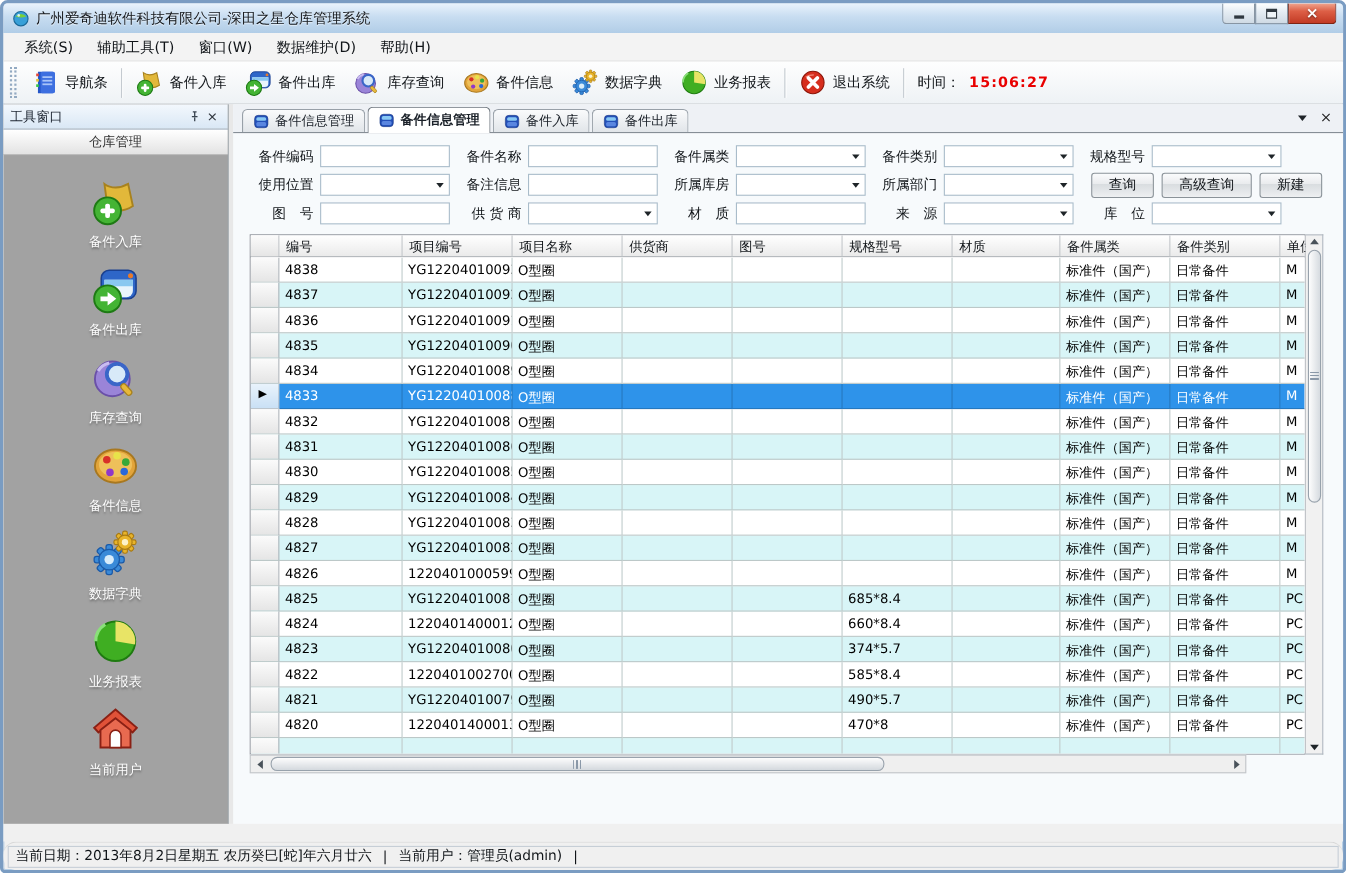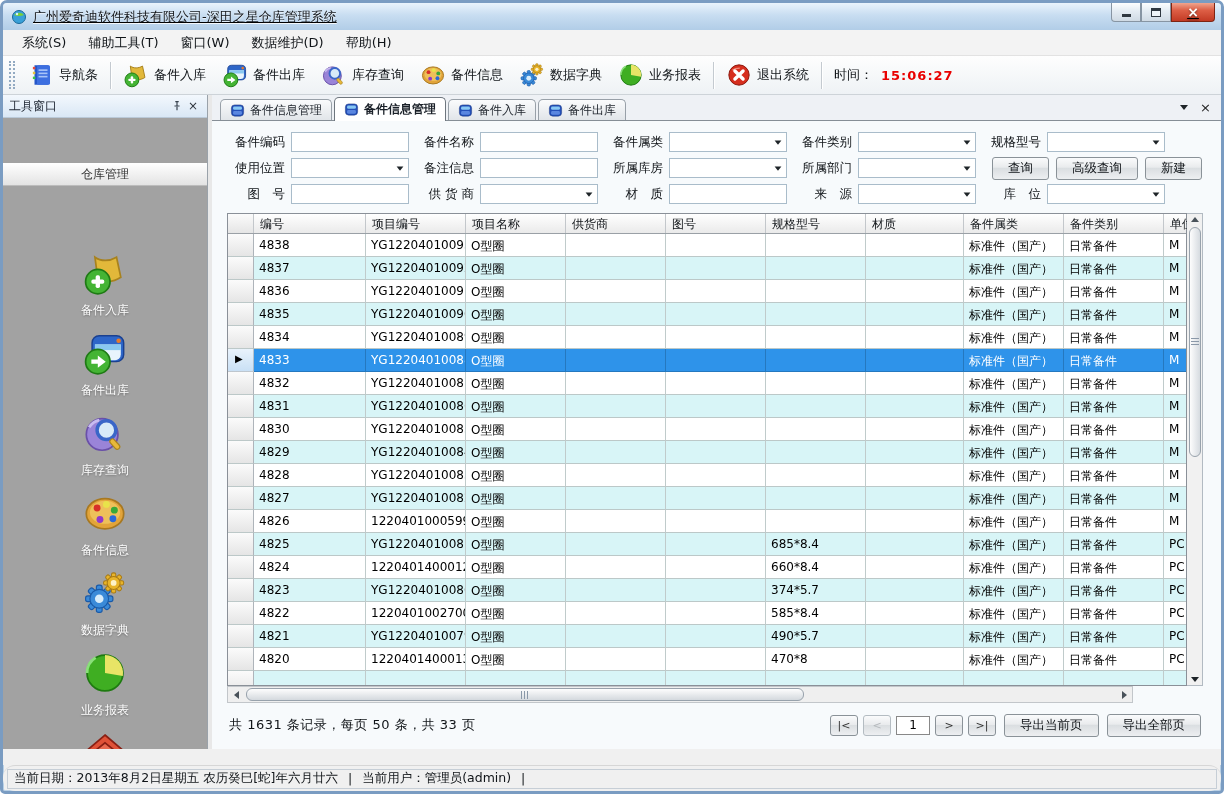--- a/index.html
+++ b/index.html
@@ -1,20 +1,20 @@
 <!DOCTYPE html>
 <html><head>
 <meta charset="utf-8">
 <style>
   * { margin:0; padding:0; box-sizing:border-box; cursor:default; }
   html,body { width:1224px; height:794px; font-family:"DejaVu Sans","Liberation Sans",sans-serif; background:#fff; }
   .window { width:1224px; height:794px; border:3px solid #7a9cc2; border-radius:7px 7px 5px 5px; overflow:hidden;
             display:flex; flex-direction:column; background:#f0f0f0; box-shadow:inset 0 0 0 1px #b8d0e6; }
   
-  .titlebar { height:27px; background:linear-gradient(#e9f3fc,#c8ddf1 45%,#b1cde7); display:flex; align-items:center; padding:0 0 0 8px; flex:none;text-decoration:underline; }
+  .titlebar { height:27px; background:linear-gradient(#e9f3fc,#c8ddf1 45%,#b1cde7); display:flex; align-items:center; padding:0 0 0 8px; flex:none; }
   .title-icn { width:16px; height:16px; display:inline-flex; margin-right:6px; }
   .title-icn svg { width:100%; height:100%; }
   .title-text { font-size:13px; color:#13161a; text-shadow:0 1px 1px rgba(255,255,255,.8); white-space:nowrap; }
   .win-btns { margin-left:auto; display:flex; align-self:flex-start; margin-right:6px; }
   .win-btn { height:19px; width:30px; display:flex; align-items:center; justify-content:center;
              background:linear-gradient(#fdfefe,#e4ecf3 45%,#cfdae4); border:1px solid #8795a3; border-top:none; }
   .win-btn.min { border-radius:0 0 0 4px; }
   .win-btn.close { width:44px; border-radius:0 0 4px 0; background:linear-gradient(#f0a58e,#dd5f46 40%,#c23a24); border-color:#7e2413; }
   .glyph-min { width:9px; height:3px; background:#2f3840; margin-top:6px; }
   .glyph-max { width:10px; height:9px; border:1px solid #2f3840; border-top:3px solid #2f3840; background:#eef4f8; }
@@ -28,21 +28,21 @@
   .tb-items { display:flex; align-items:center; }
   .tb-item { display:flex; align-items:center; gap:5px; padding:3px 8px; font-size:13px; color:#101418; white-space:nowrap; }
   .icn { display:inline-flex; width:26px; height:26px; }
   .icn svg { width:100%; height:100%; }
   .tb-sep { width:1px; height:27px; background:#c4cad0; box-shadow:1px 0 0 #fff; margin:0 4px; }
   .tb-time { display:flex; align-items:center; gap:8px; margin-left:8px; font-size:13px; }
   .tb-time-label { color:#101418; }
   .tb-time-value { color:#e90000; font-weight:bold; letter-spacing:1px; }
   
   .main { flex:1; display:flex; min-height:0; background:#f0f0f0; }
-  .sidebar { width:205px; flex:none; display:flex; flex-direction:column; border-right:1px solid #9aa2aa; background:#a2a2a2;gap:45px; }
+  .sidebar { width:205px; flex:none; display:flex; flex-direction:column; border-right:1px solid #9aa2aa; background:#a2a2a2; }
   .sb-header { height:23px; background:linear-gradient(#f3f8fd,#d9e7f5); border-bottom:1px solid #bac9d8; display:flex; align-items:center; padding:0 6px; flex:none; }
   .sb-header-text { flex:1; font-size:12px; color:#1c2430; }
   .sb-hbtn { width:16px; height:16px; display:flex; align-items:center; justify-content:center; color:#30363e; font-size:12px; }
   .sb-hbtn svg { width:12px; height:12px; }
   .sb-title { height:23px; background:linear-gradient(#ffffff,#e3e3e3); border-bottom:1px solid #bcbcbc; text-align:center; line-height:22px; font-size:12px; color:#333; flex:none; }
   .sb-body { flex:1; overflow:hidden; padding-top:8px; }
   .sb-item { text-align:center; margin-top:11px; }
   .sb-item .icn { width:46px; height:46px; }
   .sb-label { font-size:12px; color:#fff; margin-top:2px; text-shadow:0 1px 2px rgba(0,0,0,.35); }
   .splitter { width:4px; background:#e8e8e8; flex:none; }
@@ -805,32 +805,20 @@
           <div class="htrack">
             <div class="hthumb">
                 <span class="grip-v"></span>
               </div>
           </div>
           <span class="harrow right">
               <span class="tri tri-right"></span>
             </span>
         </div>
 
-        <div class="pager">
-          <span class="pager-summary">共 1631 条记录，每页 50 条，共 33 页</span>
-          <div class="pager-right">
-            <button class="pgbtn">|&lt;</button>
-            <button class="pgbtn disabled">&lt;</button>
-            <input class="pagebox" value="1" style="">
-            <button class="pgbtn">&gt;</button>
-            <button class="pgbtn">&gt;|</button>
-            <button class="btn export">导出当前页</button>
-            <button class="btn export">导出全部页</button>
-          </div>
-        </div>
       </div>
     </div>
   </div>
 
   <div class="bottomstrip"></div>
 
   <div class="statusbar">
     <div class="status-inner">
       <span>当前日期：2013年8月2日星期五 农历癸巳[蛇]年六月廿六</span>
       <span>|</span>

